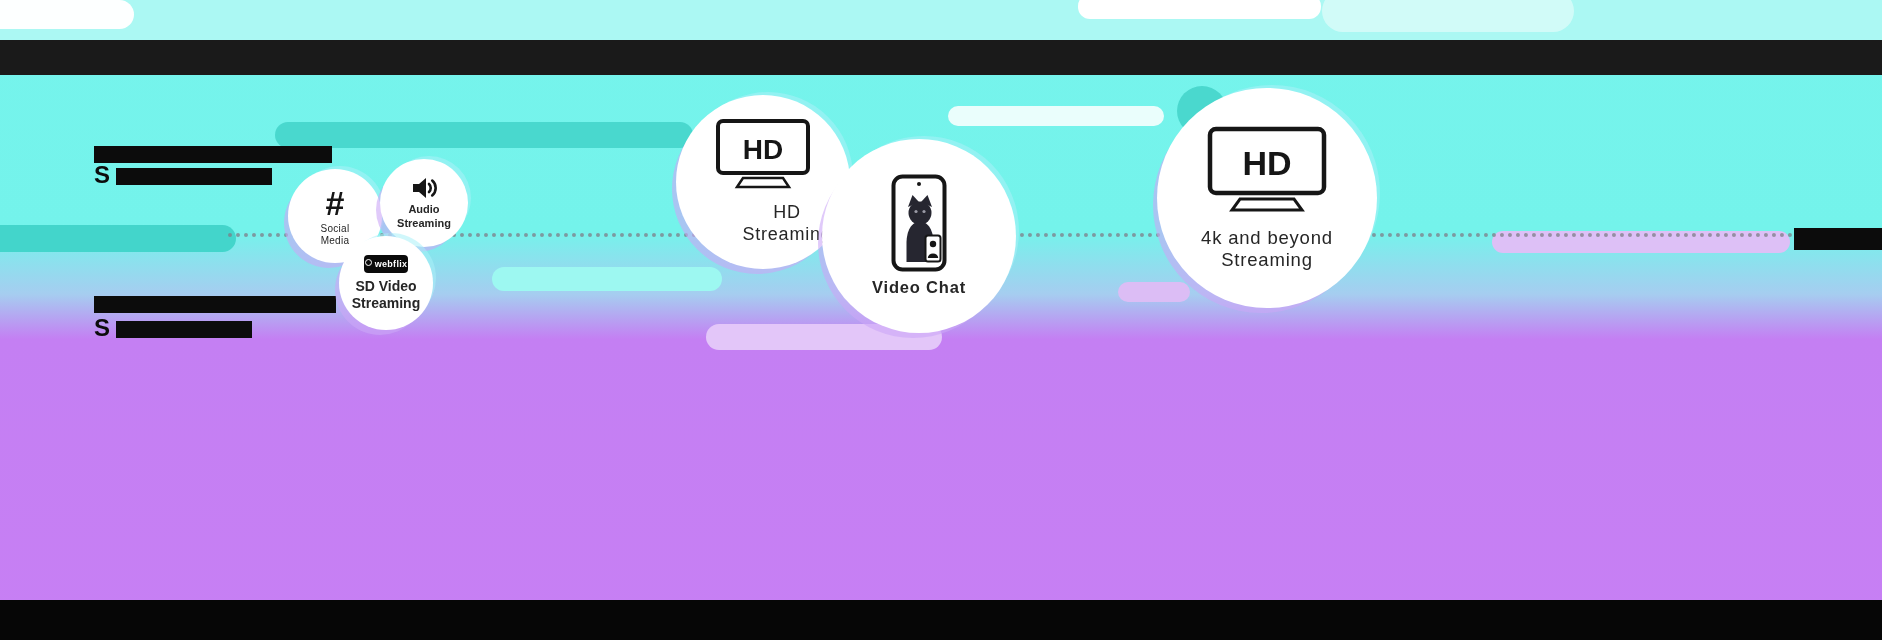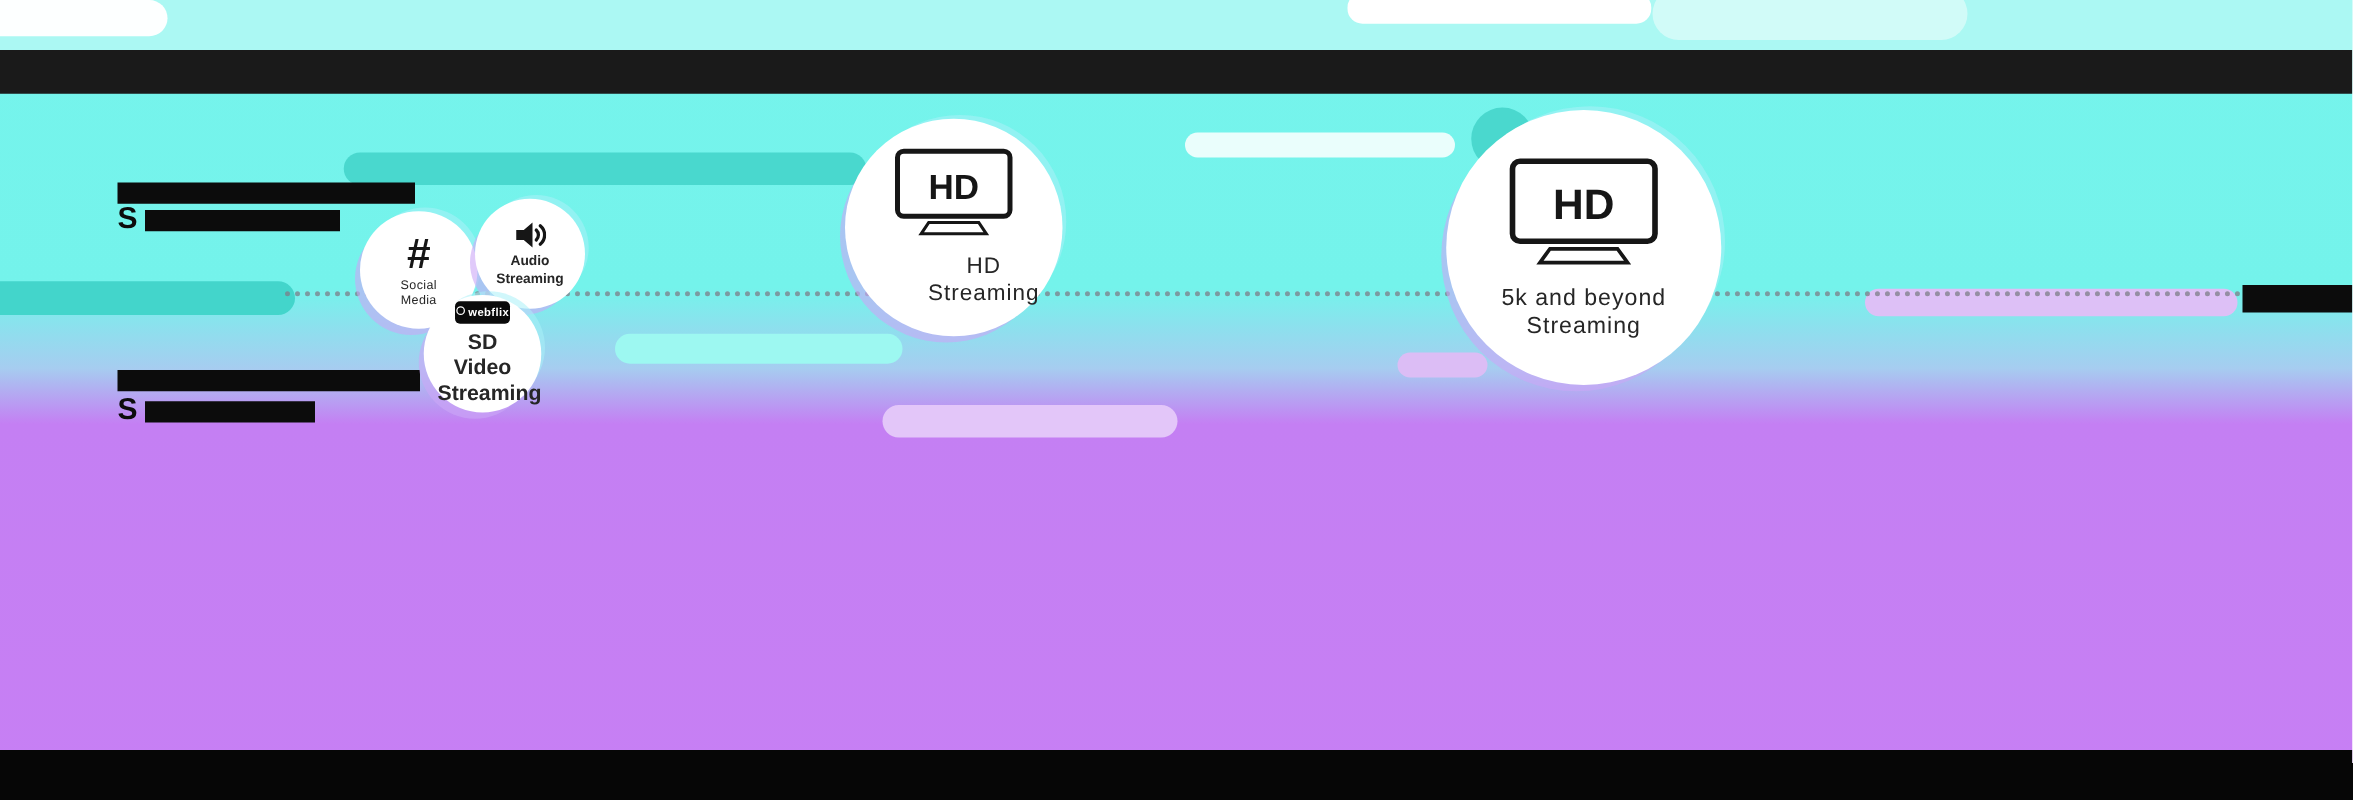--- a/index.html
+++ b/index.html
@@ -67,21 +67,21 @@
 
   .webflix-chip { display:flex; align-items:flex-start; gap:3px; background:#0a0a0a;
     border-radius:4px; padding:4px 1px; }
   .webflix-dot { width:7px; height:7px; border:1.5px solid #ffffff; border-radius:50%; box-sizing:border-box; }
   .webflix-text { color:#ffffff; font-size:9px; font-weight:700; letter-spacing:.3px; }
 
   .blabel { color:#262626; text-align:center; line-height:1.2; }
   .lbl-email  { font-size:15px;  font-weight:500; letter-spacing:.4px; margin-top:5px; }
   .lbl-social { font-size:10px;  font-weight:500; width:60px;  margin-top:3px; letter-spacing:.3px; }
   .lbl-audio  { font-size:11px;  font-weight:700; width:62px;  margin-top:3px; }
-  .lbl-sd     { font-size:17px;font-weight:700; width:72px;  margin-top:5px; }
+  .lbl-sd     { font-size:14px;font-weight:700; width:72px;  margin-top:5px; }
   .lbl-upload { font-size:12px;  font-weight:700; width:112px; margin-top:6px; }
   .lbl-hd     { font-size:18px;  font-weight:500; width:104px; margin-top:8px; letter-spacing:.8px;margin-left:48px; }
   .lbl-video  { font-size:16.5px;font-weight:600; margin-top:6px; letter-spacing:.8px; }
   .lbl-4k     { font-size:18.5px;font-weight:500; width:152px; margin-top:8px; letter-spacing:.8px; }
 </style>
 </head>
 <body>
 
 <div class="stage">
 
@@ -137,23 +137,39 @@
 
   <div class="bubble" id="b-hd">
     <svg class="icon" width="96" height="76" viewBox="0 0 96 76">
       <rect x="3" y="3" width="90" height="52" rx="5" fill="#ffffff" stroke="#161616" stroke-width="4"></rect>
       <text x="48" y="41" text-anchor="middle" font-size="28" font-weight="800" fill="#161616">HD</text>
       <path d="M28 60 L68 60 L74 69 L22 69 Z" fill="none" stroke="#161616" stroke-width="2.5"></path>
     </svg>
     <div class="blabel lbl-hd">HD Streaming</div>
   </div>
 
+  <div class="bubble" id="b-video">
+    <svg class="icon" width="56" height="98" viewBox="0 0 56 98">
+      <rect x="2.5" y="2.5" width="51" height="93" rx="9" fill="#ffffff" stroke="#161616" stroke-width="4"></rect>
+      <circle cx="28" cy="10" r="2" fill="#161616"></circle>
+      <path d="M17 33 L21.5 21 L28 28 Z" fill="#262630"></path>
+      <path d="M30 28 L36.5 21 L41 33 Z" fill="#262630"></path>
+      <circle cx="29" cy="39" r="11.5" fill="#262630"></circle>
+      <circle cx="25" cy="37.5" r="1.6" fill="#9a9aa6"></circle>
+      <circle cx="33" cy="37.5" r="1.6" fill="#9a9aa6"></circle>
+      <path d="M29 47 C18 49 15.5 60 15.5 70 L15.5 88 L42.5 88 L42.5 70 C42.5 60 40 49 29 47 Z" fill="#262630"></path>
+      <rect x="34.5" y="61.5" width="15" height="26" rx="2.5" fill="#ffffff" stroke="#161616" stroke-width="2"></rect>
+      <circle cx="42" cy="70" r="3.2" fill="#161616"></circle>
+      <path d="M36.8 84 a5.2 4.6 0 0 1 10.4 0 Z" fill="#161616"></path>
+    </svg>
+    <div class="blabel lbl-video">Video Chat</div>
+  </div>
 
   <div class="bubble" id="b-4k">
     <svg class="icon" width="122" height="94" viewBox="0 0 122 94">
       <rect x="4" y="4" width="114" height="64" rx="6" fill="#ffffff" stroke="#161616" stroke-width="4.5"></rect>
       <text x="61" y="50" text-anchor="middle" font-size="34" font-weight="800" fill="#161616">HD</text>
       <path d="M34 74 L88 74 L96 85 L26 85 Z" fill="none" stroke="#161616" stroke-width="3"></path>
     </svg>
-    <div class="blabel lbl-4k">5k and beyond Streaming</div>
+    <div class="blabel lbl-4k">4k and beyond Streaming</div>
   </div>
 
 </div>
 
 </body></html>

